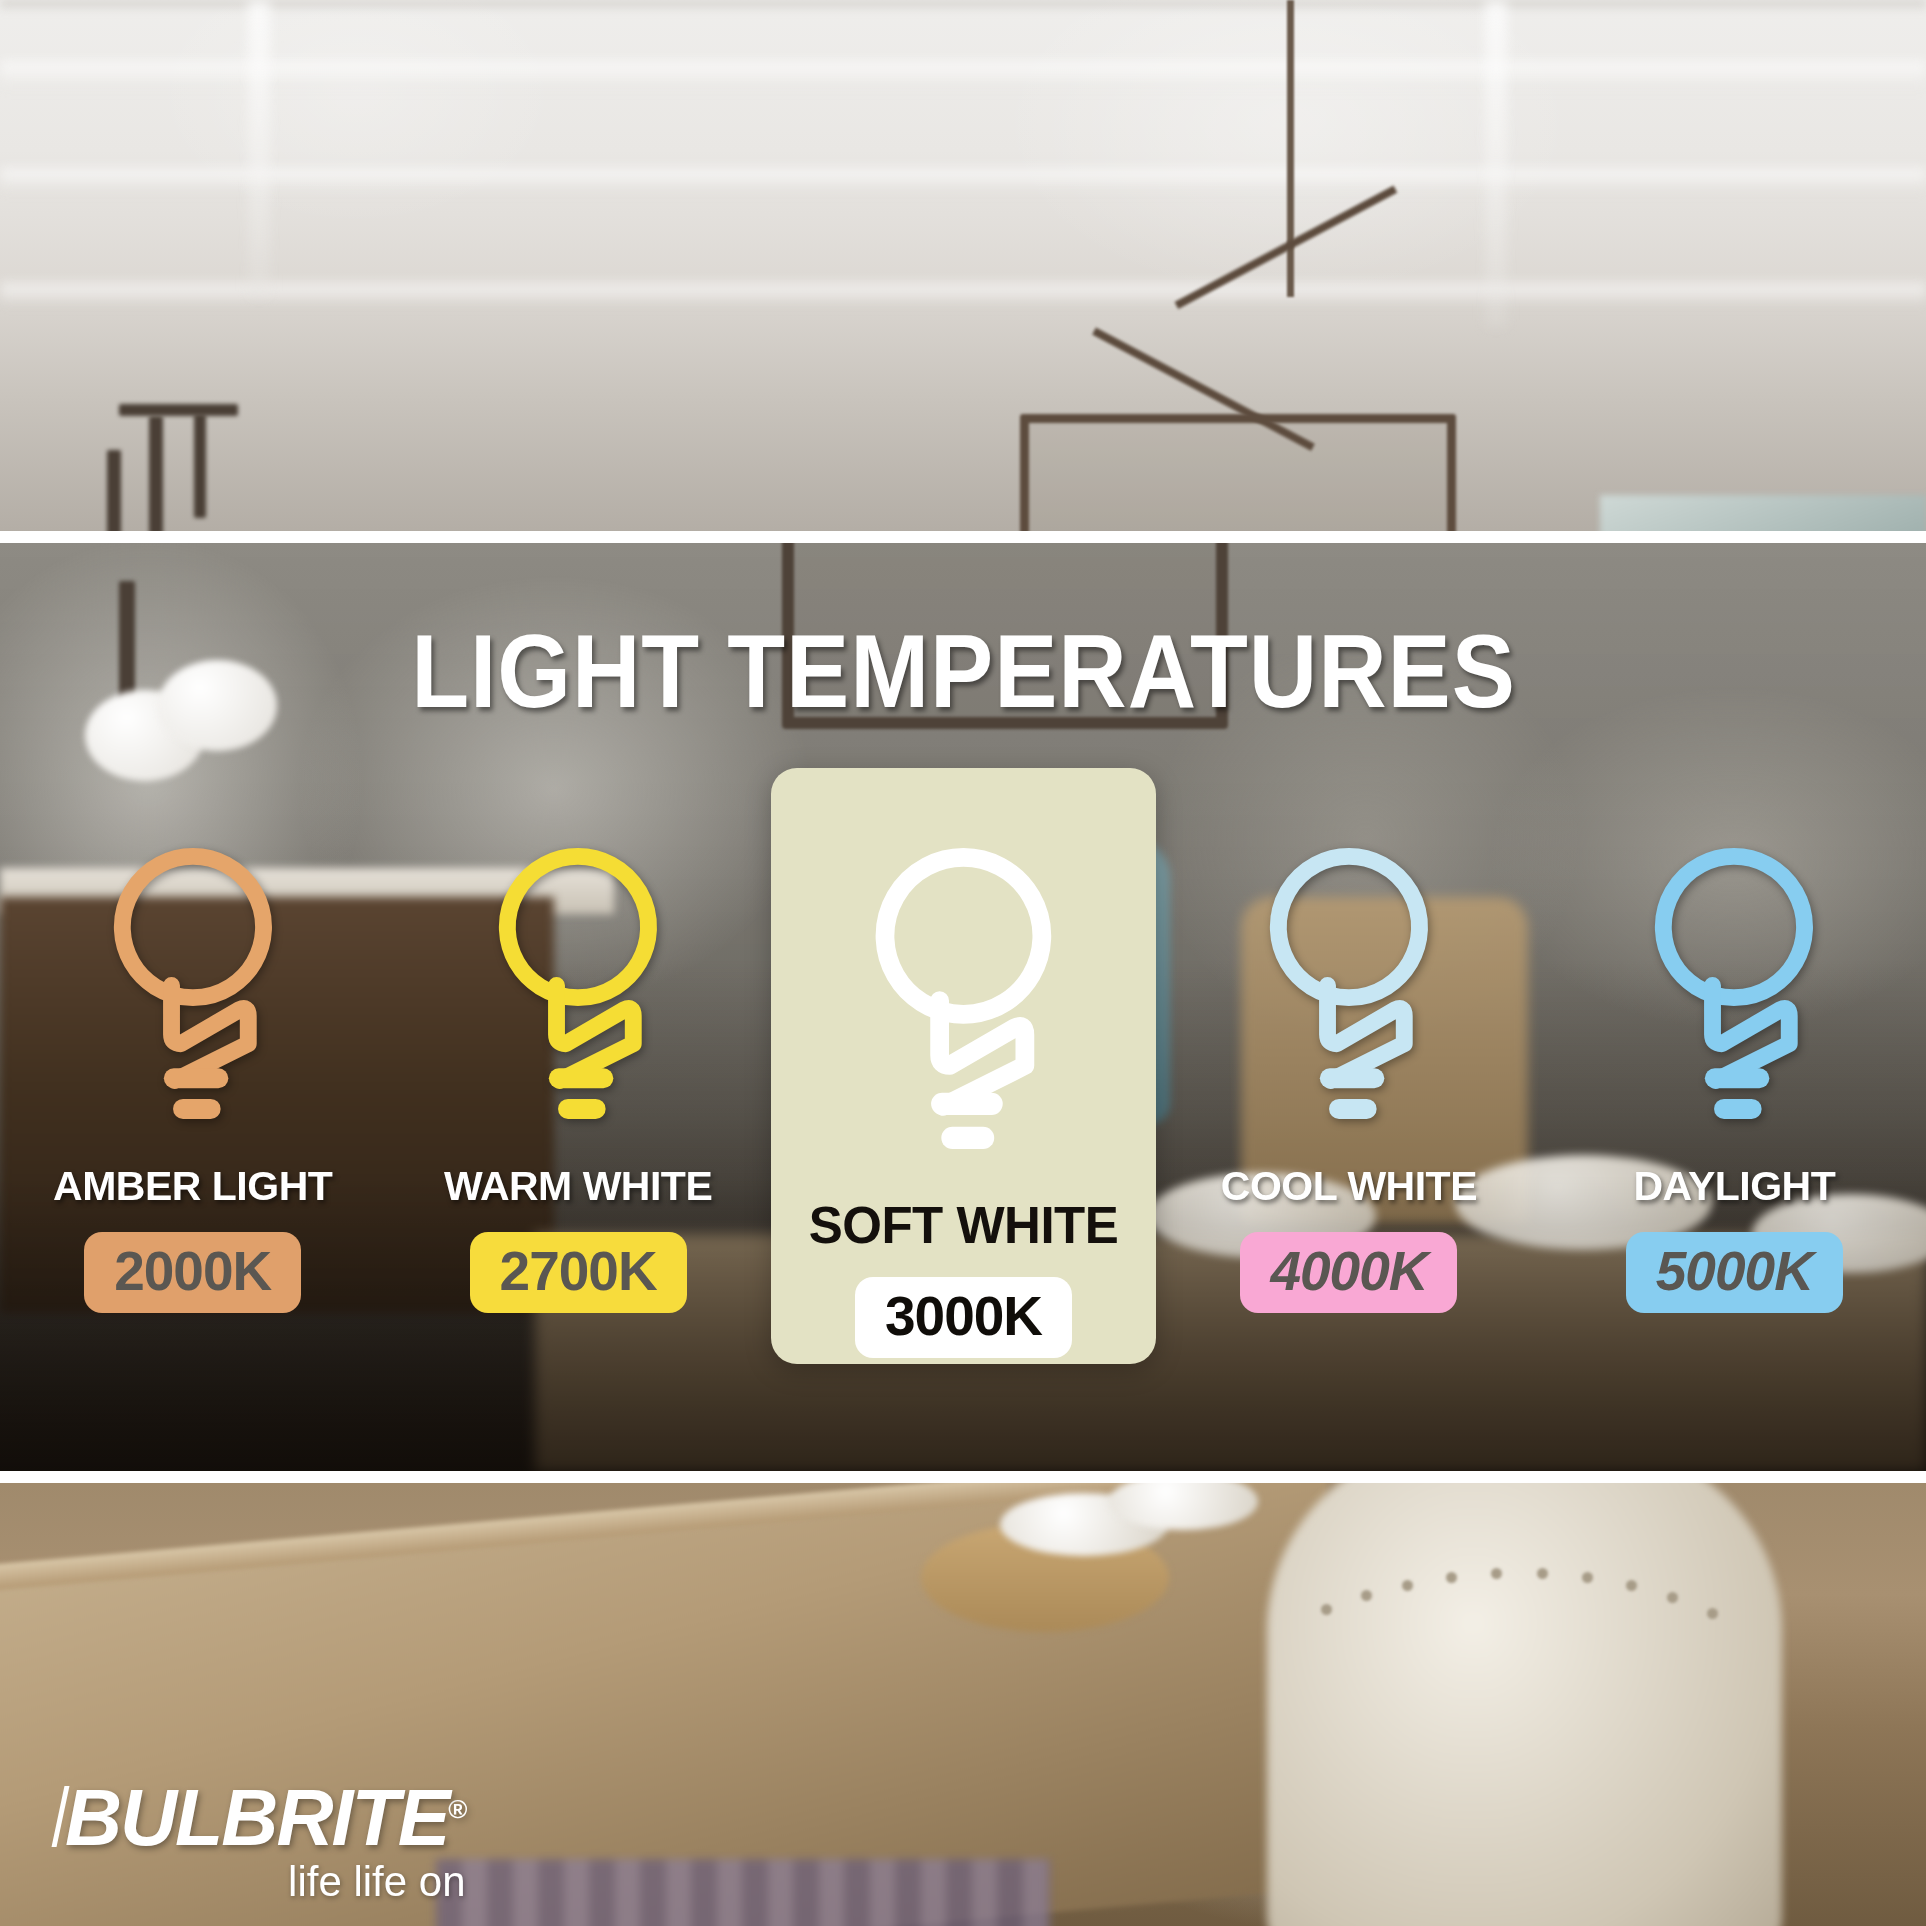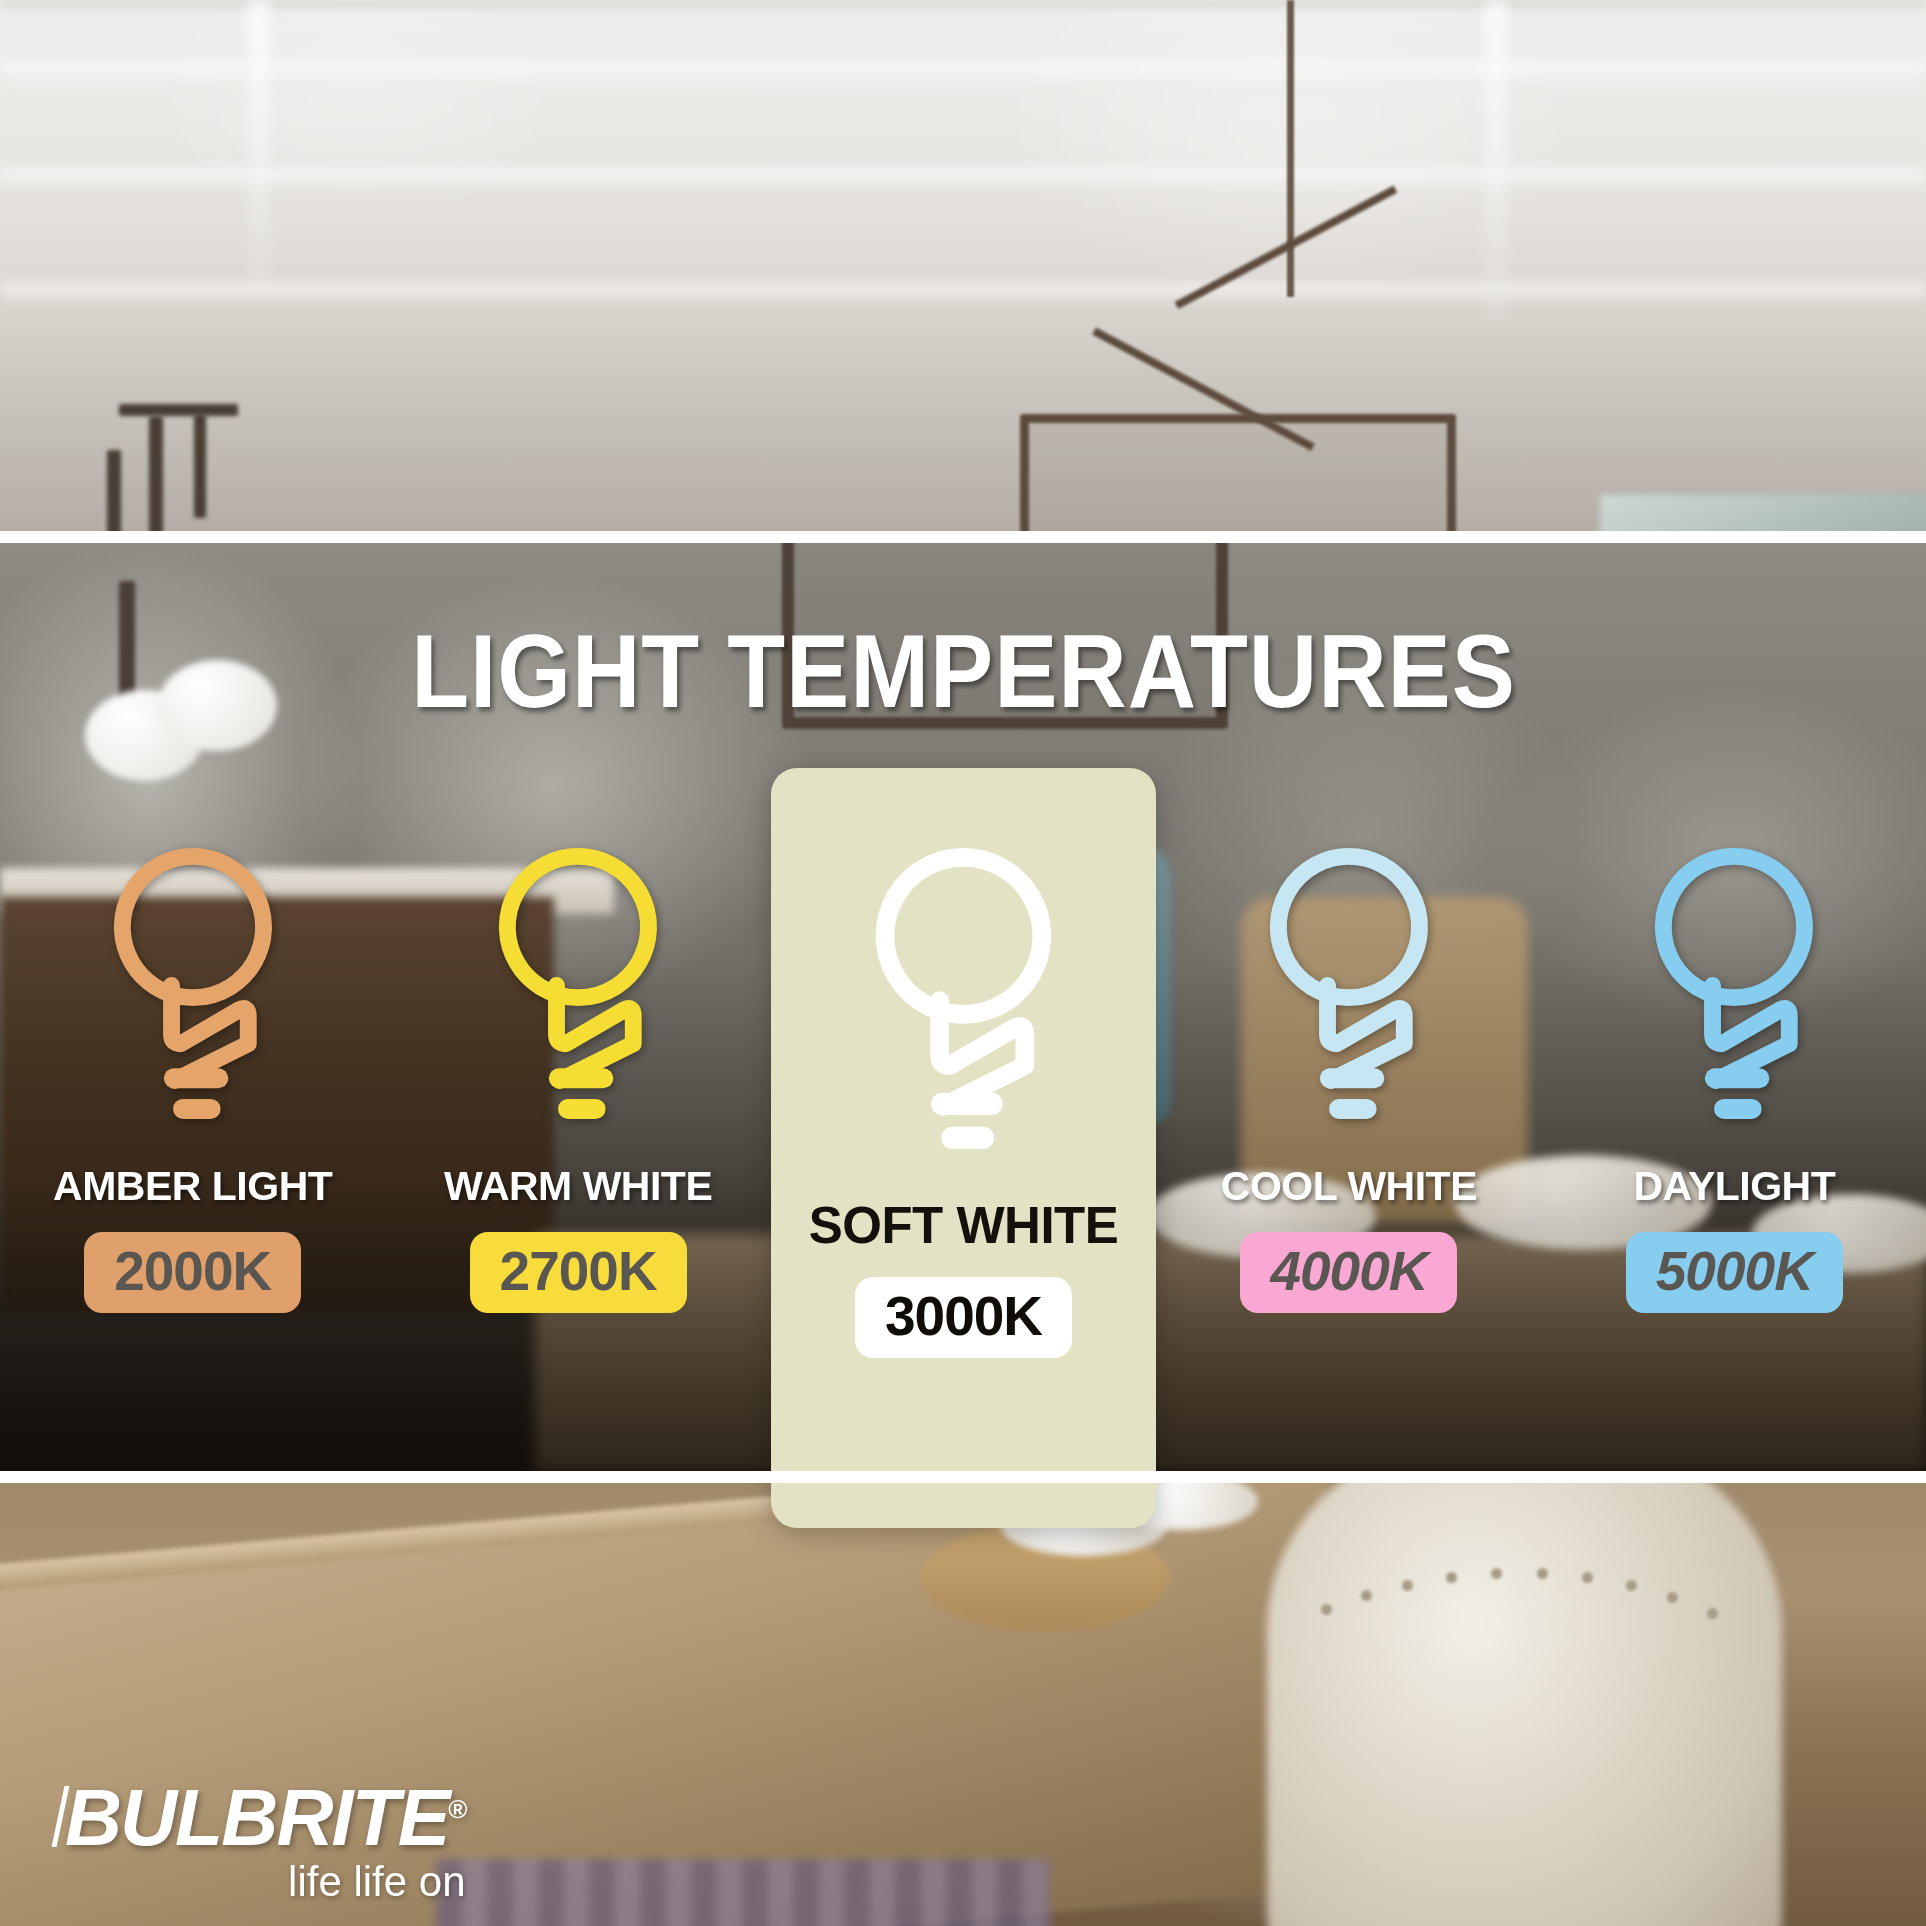--- a/index.html
+++ b/index.html
@@ -185,21 +185,21 @@
     flex:1 1 0; position:relative;
     display:flex; flex-direction:column; align-items:center;
     padding-top:36px;
   }
   .col.featured {
     background:#e3e2c4;
     border-radius:26px;
     margin-top:-34px;
     padding-top:69px;
     padding-bottom:44px;
-    height:760px;
+    height:596px;
     box-shadow:0 6px 26px rgba(0,0,0,.25);
   }
 
   .bulb { width:216px; height:307px; position:relative; }
   .bulb svg { width:100%; height:100%; display:block;
     filter:drop-shadow(2px 3px 4px rgba(0,0,0,.35)); }
   .col.featured .bulb { width:265px; height:341px; }
   .col.featured .bulb svg { filter:none; }
 
   .lbl {

